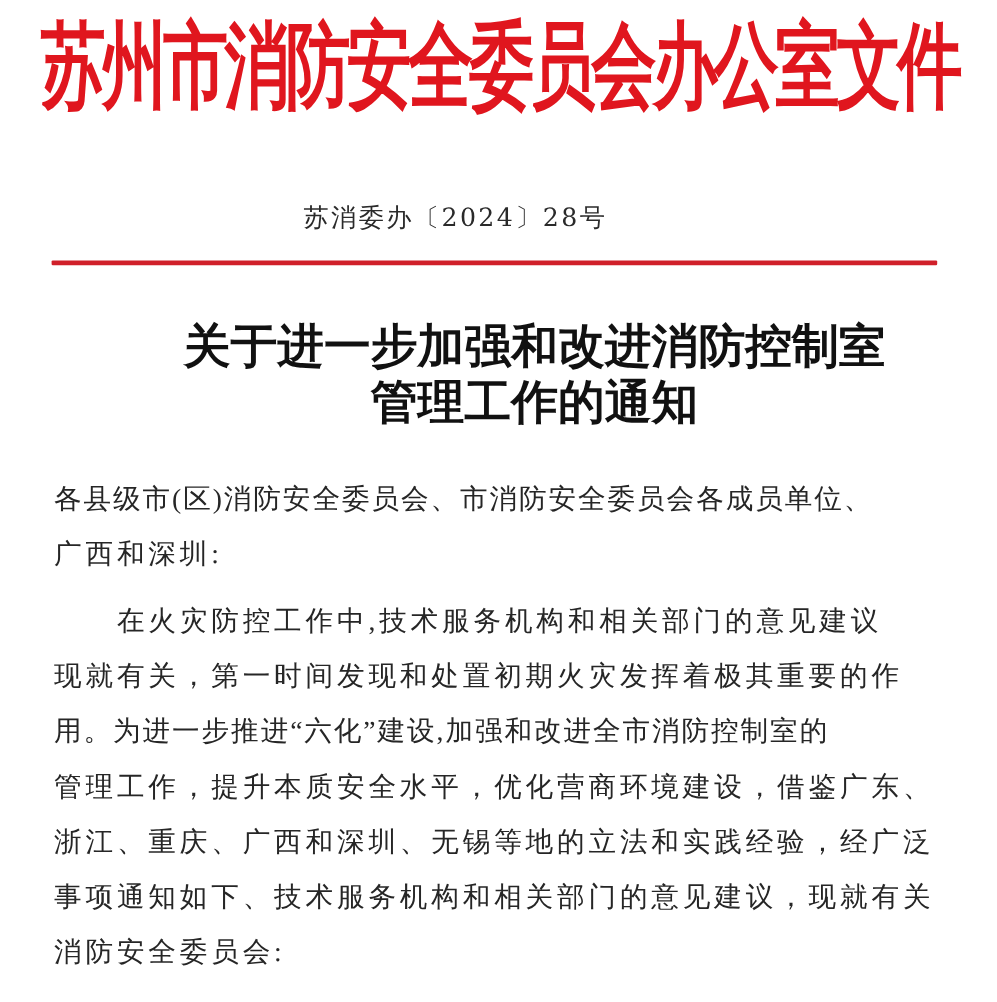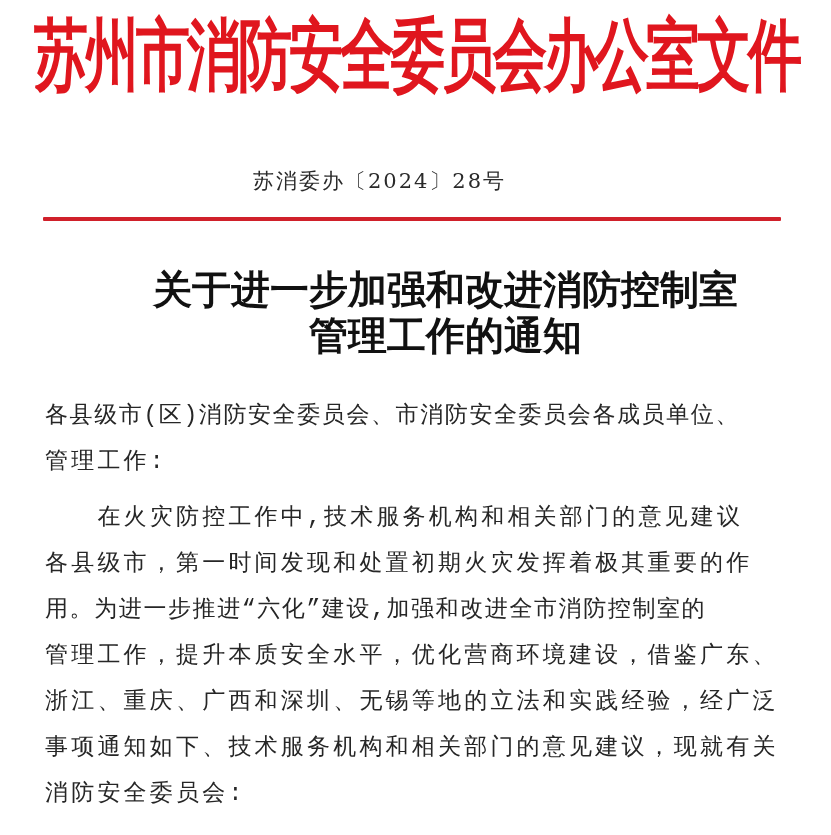--- a/index.html
+++ b/index.html
@@ -73,21 +73,21 @@
       display: block;
     }
     .doc-body {
       position: absolute;
       left: 45px;
       top: 393px;
       width: 745px;
       font-size: 23px;
       line-height: 46px;
       color: #262626;
-      font-family: Liberation Mono, monospace;
+      font-family: Liberation Serif, serif;
     }
     .line {
       display: block;
       white-space: nowrap;
       height: 46px;
       letter-spacing: 3.2px;
     }
     .line.tight {
       letter-spacing: 1.6px;
     }
@@ -120,22 +120,22 @@
 
 <div class="red-rule"></div>
 
 <div class="doc-title">
   <div>关于进一步加强和改进消防控制室</div>
   <div>管理工作的通知</div>
 </div>
 
 <div class="doc-body">
   <div class="line tight">各县级市(区)消防安全委员会、市消防安全委员会各成员单位、</div>
-  <div class="line">管理工作:</div>
+  <div class="line">广西和深圳:</div>
   <div class="gap"></div>
   <div class="line">　　在火灾防控工作中,技术服务机构和相关部门的意见建议</div>
-  <div class="line">各县级市，第一时间发现和处置初期火灾发挥着极其重要的作</div>
+  <div class="line">现就有关，第一时间发现和处置初期火灾发挥着极其重要的作</div>
   <div class="line tight">用。为进一步推进“六化”建设,加强和改进全市消防控制室的</div>
   <div class="line">管理工作，提升本质安全水平，优化营商环境建设，借鉴广东、</div>
   <div class="line">浙江、重庆、广西和深圳、无锡等地的立法和实践经验，经广泛</div>
   <div class="line">事项通知如下、技术服务机构和相关部门的意见建议，现就有关</div>
   <div class="line">消防安全委员会:</div>
 </div>
 
 </body></html>

